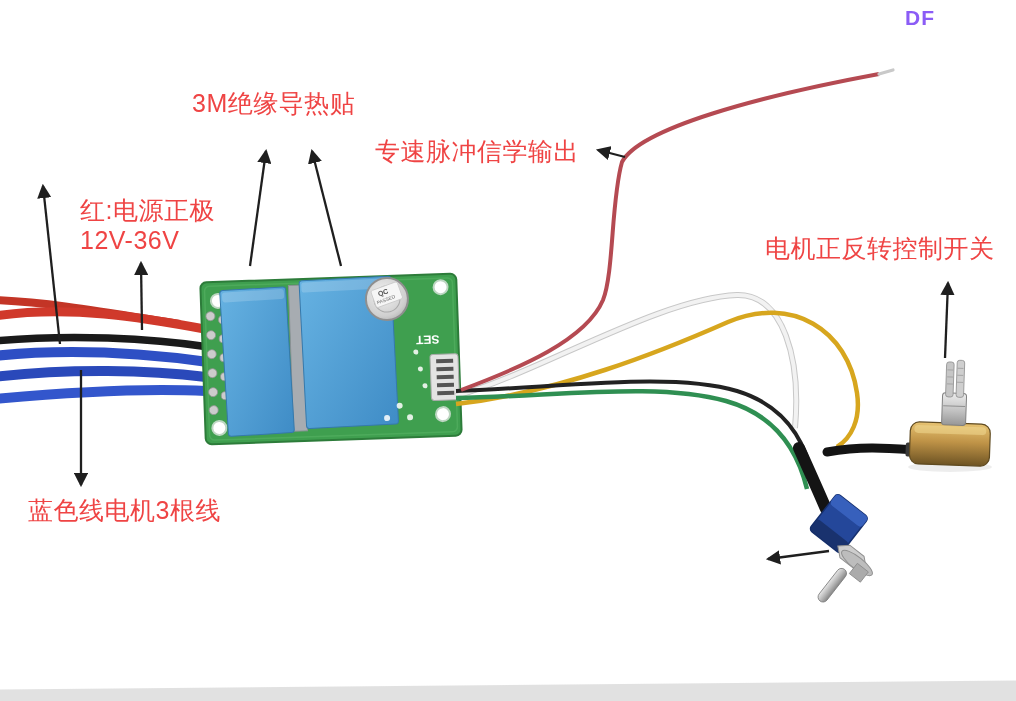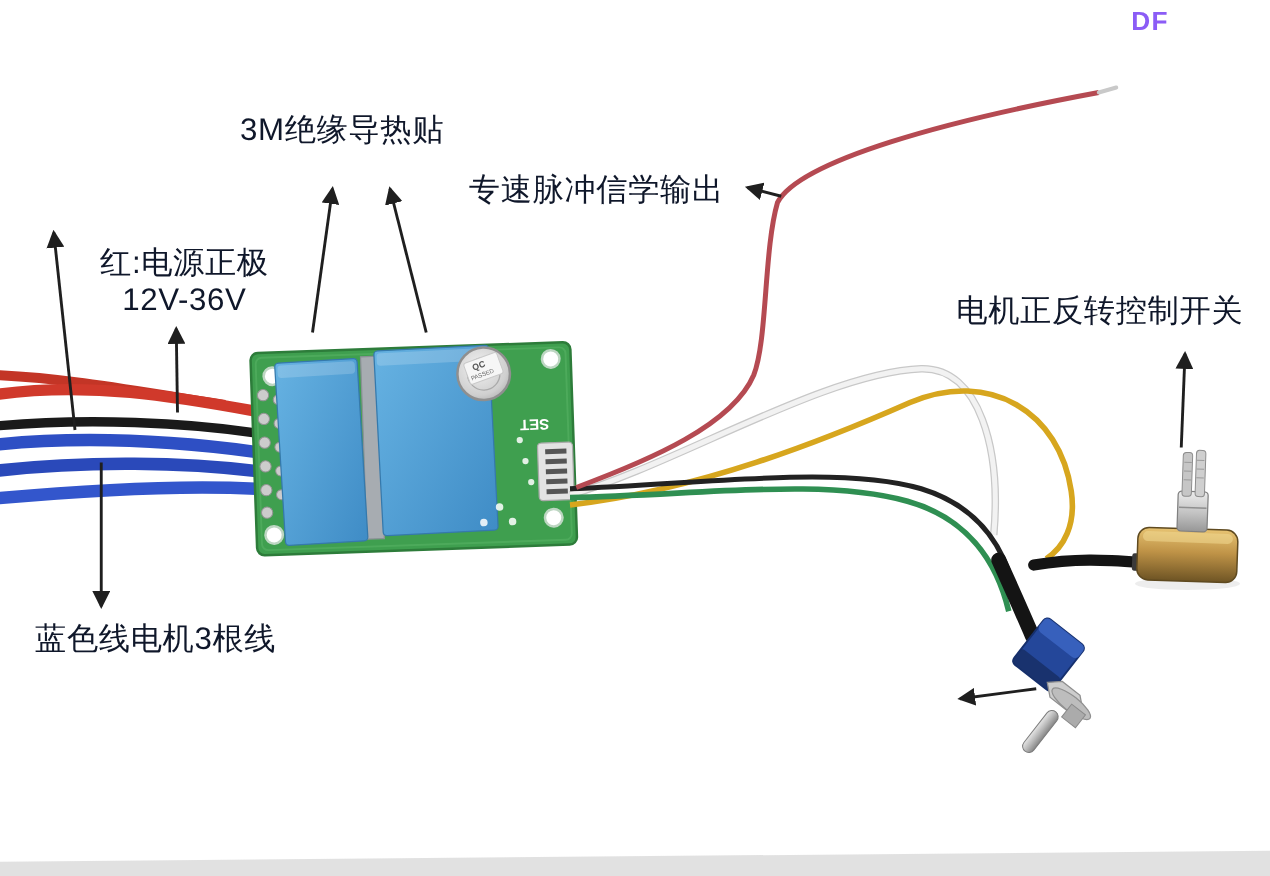--- a/index.html
+++ b/index.html
@@ -4,23 +4,23 @@
 <style>
   html,body{margin:0;padding:0;background:#ffffff;}
   #stage{
     position:relative;width:1016px;height:701px;overflow:hidden;
     background:#ffffff;
     font-family:"Liberation Sans","DejaVu Sans",sans-serif;
   }
   #stage svg{position:absolute;left:0;top:0;}
   .lbl{
     position:absolute;white-space:nowrap;
-    font-size:25px;font-weight:500;color:#0f172a;letter-spacing:0.5px;
-  }
-  .lbl.center{text-align:center;}
+    font-size:25px;font-weight:500;color:#ef4444;letter-spacing:0.5px;
+  }
+  .lbl.center{}
   .lbl .line{display:block;line-height:1.18;}
   #logo-df{
     position:absolute;left:905px;top:6px;
     font-size:21px;font-weight:700;color:#8b5cf6;letter-spacing:1px;
   }
   #table-edge{
     position:absolute;left:-10px;right:-10px;bottom:-6px;height:22px;
     background:linear-gradient(to bottom, rgba(220,220,220,0) 0%, #dededе 40%, #d6d6d6 100%);
     background-color:#dcdcdc;
     transform:skewY(-0.5deg);

